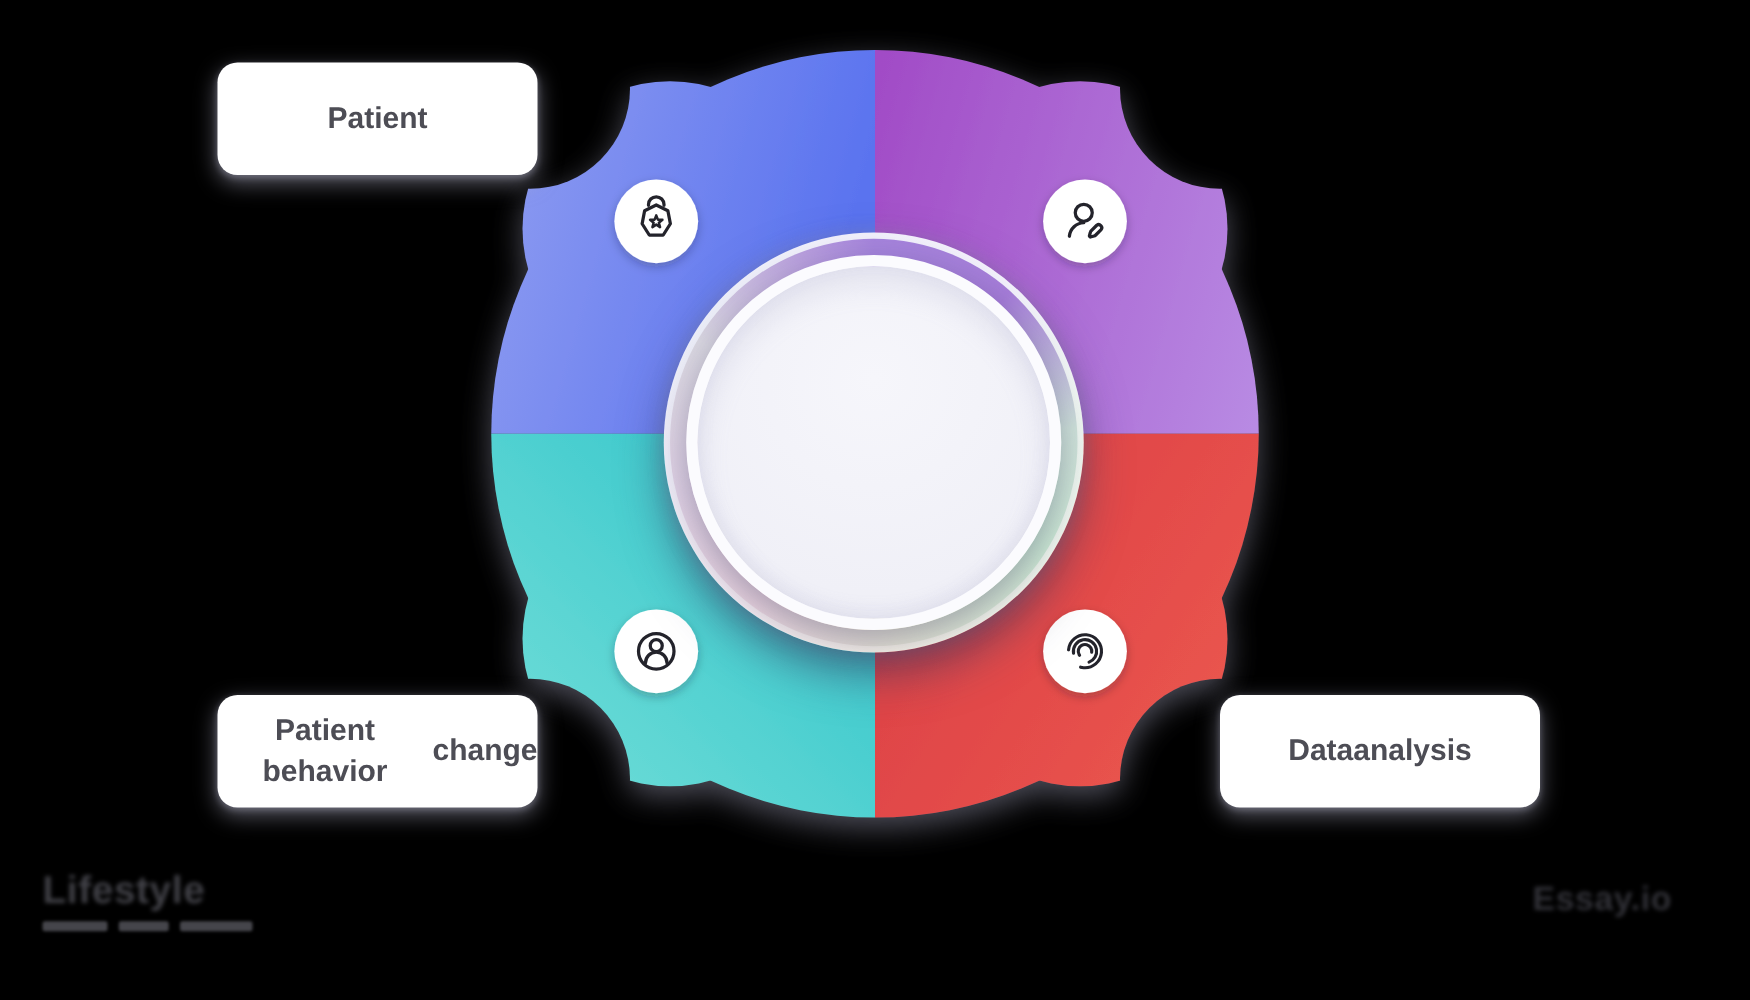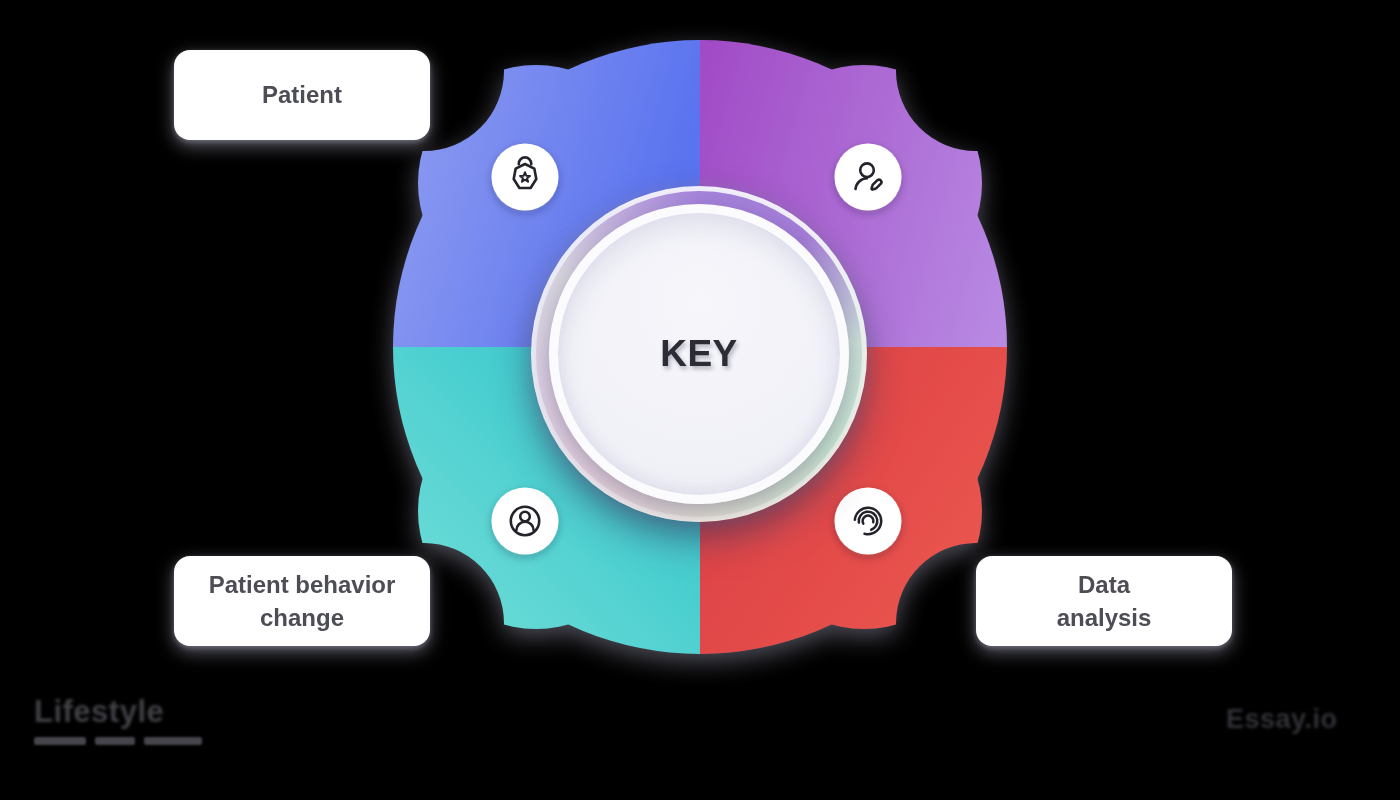--- a/index.html
+++ b/index.html
@@ -34,21 +34,21 @@
   .center-title{
     text-align:center;font-size:37px;font-weight:700;letter-spacing:.5px;
     color:#2c2c35;line-height:1.32;
     text-shadow:2px 3px 4px rgba(30,30,55,.30);
   }
   .center-title span{display:block;}
   
   .card{
     position:absolute;width:256px;height:90px;background:#fff;border-radius:16px;
     box-shadow:0 6px 18px rgba(165,165,185,.55), 0 2px 5px rgba(165,165,185,.4);
-    display:flex;flex-direction:column;align-items:center;justify-content:center;
+    display:flex;flex-direction:row;align-items:center;justify-content:center;
     font-size:24px;font-weight:600;color:#4d4d55;text-align:center;line-height:1.38;
   }
   .card span{display:block;}
   .card.tl{left:174px;top:50px;}
   .card.tr{left:976px;top:50px;}
   .card.bl{left:174px;top:556px;}
   .card.br{left:976px;top:556px;}
   
   .brand-left{position:absolute;left:34px;top:694px;}
   .brand-left .name{font-size:31px;font-weight:700;color:#404046;filter:blur(1.6px);letter-spacing:.5px;}
@@ -146,21 +146,20 @@
         <circle r="9.3" pathLength="100" stroke-dasharray="72 28" transform="rotate(170)"></circle>
         <circle r="5.4" pathLength="100" stroke-dasharray="62 38" transform="rotate(150)"></circle>
       </g>
     </g>
   </svg>
 
   <div class="medallion-outer"></div>
   <div class="medallion-ring"></div>
   <div class="medallion-core">
     <div class="center-title">
-      <span>KEY</span>
     </div>
   </div>
 
   <div class="card tl">
     <span>Patient</span>
   </div>
   <div class="card br">
     <span>Data</span>
     <span>analysis</span>
   </div>

